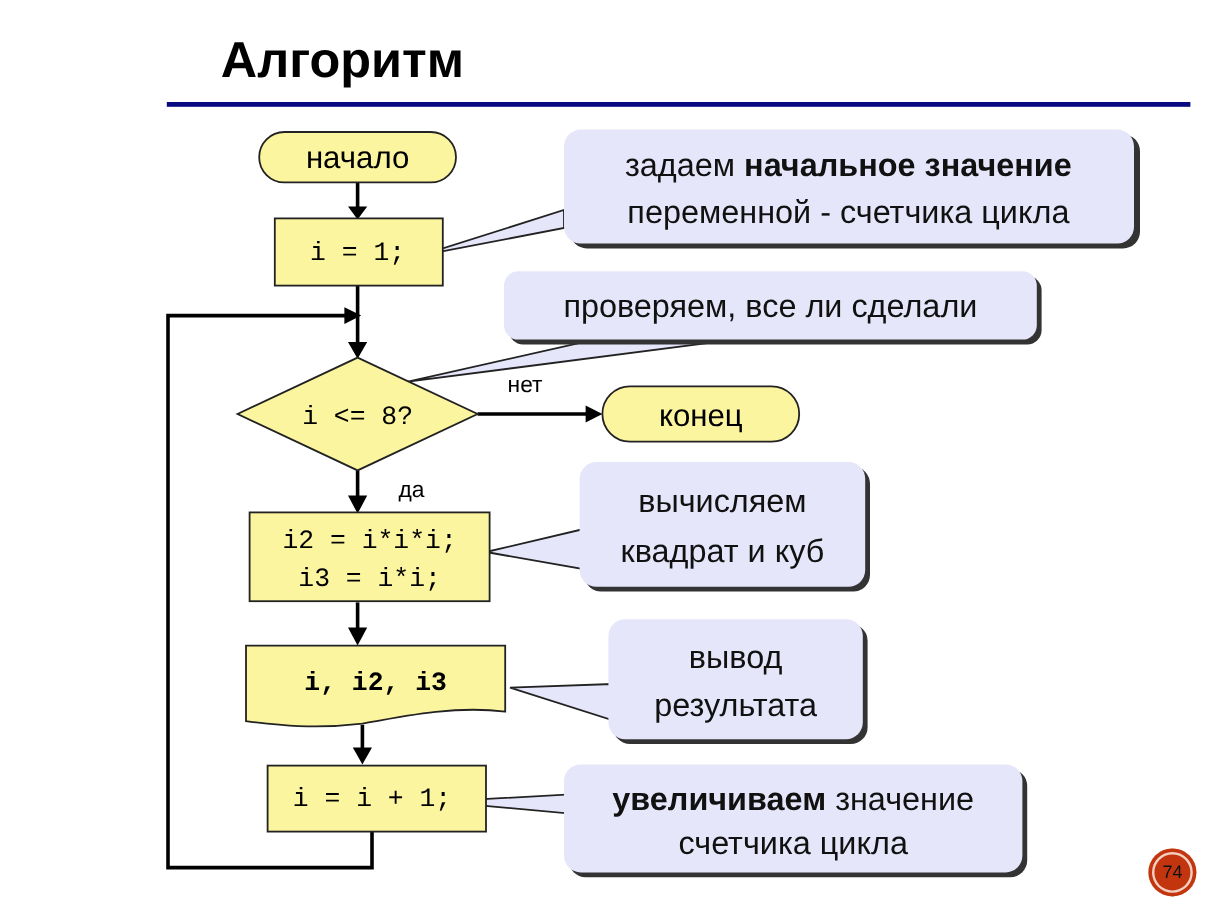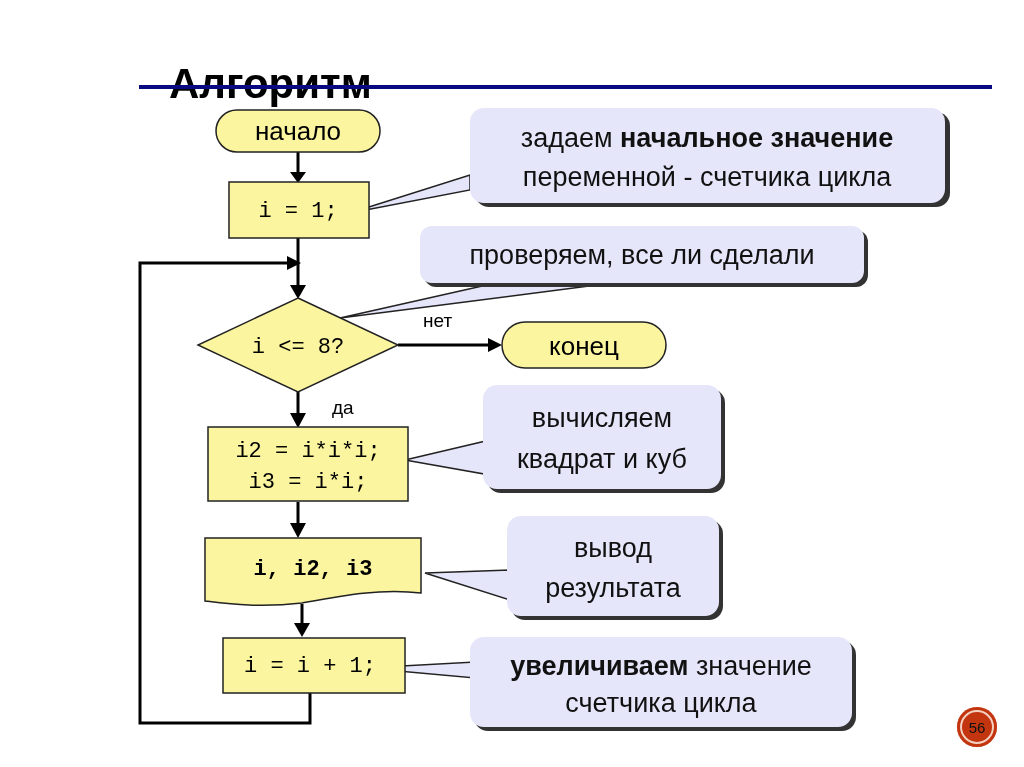--- a/index.html
+++ b/index.html
@@ -1,17 +1,17 @@
 <!DOCTYPE html>
 <html><head>
 <meta charset="utf-8">
 <style>
   html, body { margin: 0; padding: 0; }
   body { width: 1024px; height: 767px; background: #ffffff; position: relative; overflow: hidden; font-family: "Liberation Sans", sans-serif; }
-  .title { position: absolute; left: 169px; top: 26px; font-size: 42px; font-weight: bold; color: #000; font-family: "Liberation Sans", sans-serif; margin-top: 34px; }
+  .title { position: absolute; left: 184px; top: 26px; font-size: 42px; font-weight: bold; color: #000; font-family: "Liberation Sans", sans-serif; }
   .title-rule { position: absolute; left: 139px; top: 85px; width: 853px; height: 4px; background: #0a0a80; }
   svg.flow { position: absolute; left: 0; top: 0; }
   .node-text { font-family: "Liberation Mono", monospace; font-size: 22px; fill: #000; }
   .term-text { font-family: "Liberation Sans", sans-serif; font-size: 26px; fill: #000; }
   .bubble-text { font-family: "Liberation Sans", sans-serif; font-size: 27px; fill: #111; }
   .label-text { font-family: "Liberation Sans", sans-serif; font-size: 19px; fill: #000; }
   .page-badge { position: absolute; left: 957px; top: 707px; width: 40px; height: 40px; border-radius: 50%; background: #c2350f; box-shadow: inset 0 0 0 3px #c2350f, inset 0 0 0 5px #f4d0c0; display: flex; align-items: center; justify-content: center; font-family: "Liberation Sans", sans-serif; font-size: 15px; color: #111; }
 </style>
 </head>
 <body>
@@ -118,13 +118,13 @@
     <path d="M205,538 L421,538 L421,593 C380,588 340,596 302,603 C260,608 230,604 205,601 Z" fill="#fbf5a0" stroke="#222" stroke-width="1.5"></path>
     <text x="313" y="575" text-anchor="middle" class="node-text" font-size="25" font-weight="bold">i, i2, i3</text>
   </g>
 
   <g>
     <rect x="223" y="638" width="182" height="55" fill="#fbf5a0" stroke="#222" stroke-width="1.5"></rect>
     <text x="310" y="672" text-anchor="middle" class="node-text">i = i + 1;</text>
   </g>
 </svg>
 
-<div class="page-badge">56</div>
+<div class="page-badge">74</div>
 
 </body></html>

